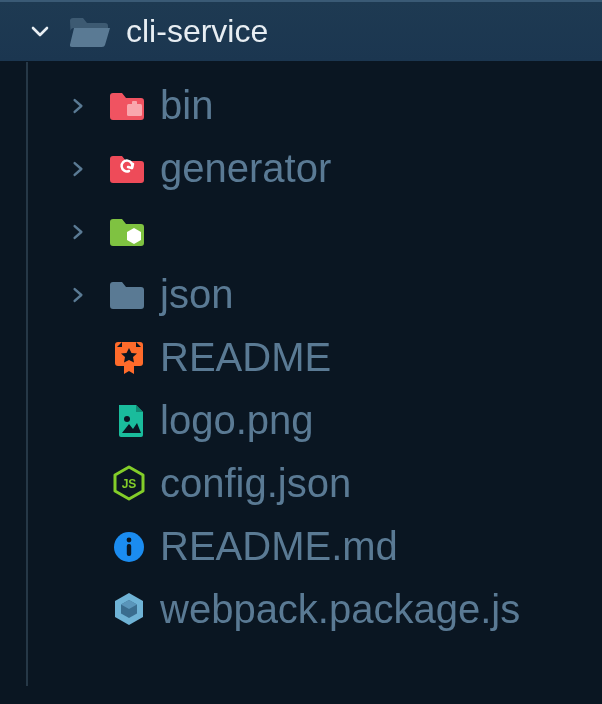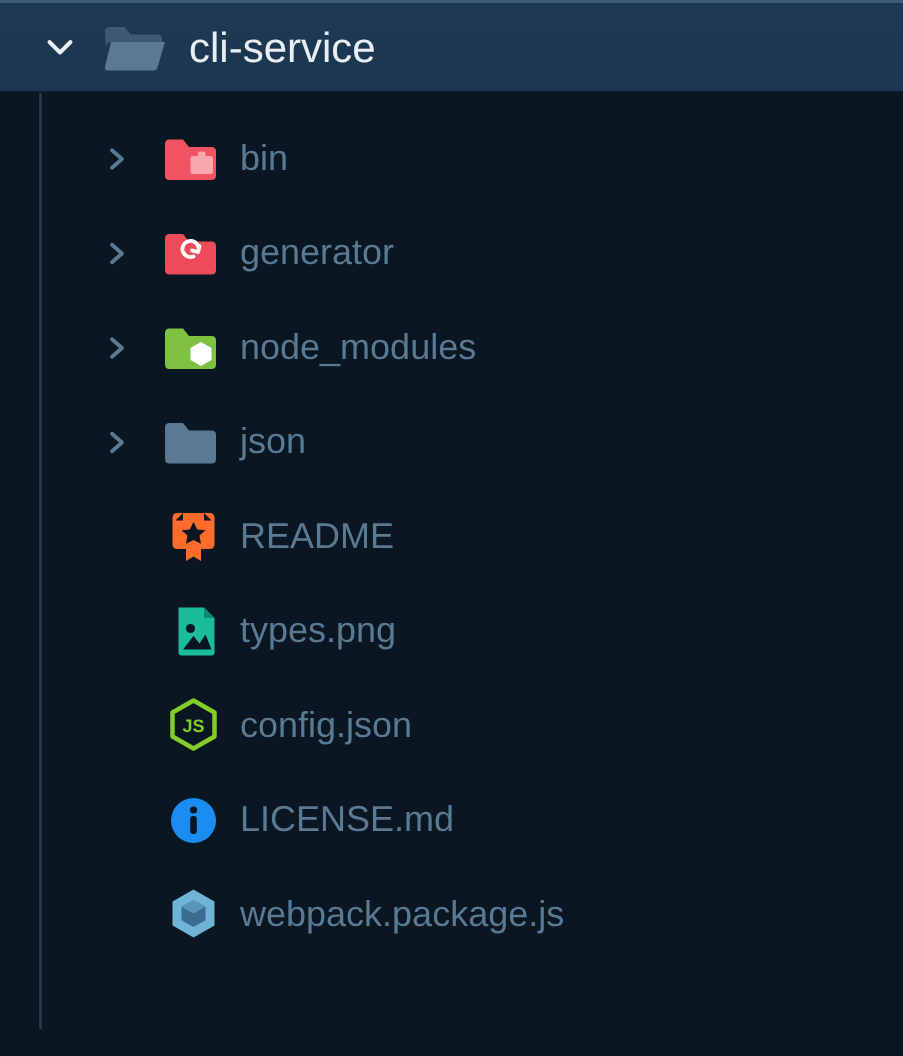--- a/index.html
+++ b/index.html
@@ -23,21 +23,21 @@
   }
   .root-row .chevron {
     width: 24px;
     height: 24px;
     display: flex;
     align-items: center;
     justify-content: center;
   }
   .root-label {
     color: #e8eef3;
-    font-size: 28px;
+    font-size: 32px;
     font-weight: 400;
   }
   .children {
     padding-top: 12px;
   }
   .tree-row {
     display: flex;
     align-items: center;
     height: 63px;
     padding-left: 64px;
@@ -51,21 +51,21 @@
     justify-content: center;
   }
   .tree-row .icon-slot {
     width: 40px;
     display: flex;
     align-items: center;
     justify-content: flex-end;
   }
   .tree-row .label {
     color: #5a7a94;
-    font-size: 24px;
+    font-size: 40px;
     font-weight: 400;
   }
   .guide {
     position: absolute;
     left: 26px;
     top: 62px;
     bottom: 18px;
     width: 2px;
     background: #263847;
   }
@@ -133,21 +133,20 @@
       <svg width="20" height="24" viewBox="0 0 24 24">
           <path d="M8 5l8 7-8 7" stroke="#5a7a94" stroke-width="3" fill="none" stroke-linecap="round" stroke-linejoin="round"></path>
         </svg>
     </span>
     <span class="icon-slot">
       <svg width="38" height="32" viewBox="0 0 38 32">
         <path d="M2 6 Q2 3 5 3 L14 3 L18 8 L33 8 Q36 8 36 11 L36 27 Q36 30 33 30 L5 30 Q2 30 2 27 Z" fill="#7fc241"></path>
         <polygon points="26,12 33,16 33,24 26,28 19,24 19,16" fill="#ffffff"></polygon>
       </svg>
     </span>
-    <span class="label">node_modules</span>
   </div>
 
   <div class="tree-row">
     <span class="arrow-slot">
       <svg width="20" height="24" viewBox="0 0 24 24">
           <path d="M8 5l8 7-8 7" stroke="#5a7a94" stroke-width="3" fill="none" stroke-linecap="round" stroke-linejoin="round"></path>
         </svg>
     </span>
     <span class="icon-slot">
       <svg width="38" height="32" viewBox="0 0 38 32">
@@ -174,21 +173,21 @@
   <div class="tree-row">
     <span class="arrow-slot"></span>
     <span class="icon-slot">
       <svg width="30" height="36" viewBox="0 0 30 36">
         <path d="M3 2 L20 2 L27 9 L27 32 Q27 34 25 34 L5 34 Q3 34 3 32 Z" fill="#1abc9c"></path>
         <path d="M20 2 L20 9 L27 9 Z" fill="#0f8a73"></path>
         <circle cx="11" cy="16" r="3" fill="#0a1622"></circle>
         <path d="M6 30 L13 21 L17 26 L21 20 L25 30 Z" fill="#0a1622"></path>
       </svg>
     </span>
-    <span class="label">types.png</span>
+    <span class="label">logo.png</span>
   </div>
 
   <div class="tree-row">
     <span class="arrow-slot"></span>
     <span class="icon-slot">
       <svg width="34" height="38" viewBox="0 0 34 38">
         <polygon points="17,2 31,10 31,26 17,34 3,26 3,10" fill="none" stroke="#83cd29" stroke-width="3" stroke-linejoin="round"></polygon>
         <text x="17" y="23" text-anchor="middle" font-size="12" font-weight="700" fill="#83cd29" font-family="Arial">JS</text>
       </svg>
     </span>
@@ -197,21 +196,21 @@
 
   <div class="tree-row">
     <span class="arrow-slot"></span>
     <span class="icon-slot">
       <svg width="34" height="34" viewBox="0 0 34 34">
         <circle cx="17" cy="17" r="15" fill="#1b8cf0"></circle>
         <circle cx="17" cy="10" r="2.4" fill="#0a1622"></circle>
         <rect x="14.8" y="14" width="4.4" height="12" rx="2" fill="#0a1622"></rect>
       </svg>
     </span>
-    <span class="label">LICENSE.md</span>
+    <span class="label">README.md</span>
   </div>
 
   <div class="tree-row">
     <span class="arrow-slot"></span>
     <span class="icon-slot">
       <svg width="34" height="38" viewBox="0 0 34 38">
         <polygon points="17,2 31,10 31,26 17,34 3,26 3,10" fill="#6fb3d6"></polygon>
         <polygon points="17,9 25,13.5 25,22.5 17,27 9,22.5 9,13.5" fill="#3a6d8f"></polygon>
         <polygon points="17,9 25,13.5 17,18 9,13.5" fill="#5a95ba"></polygon>
       </svg>

